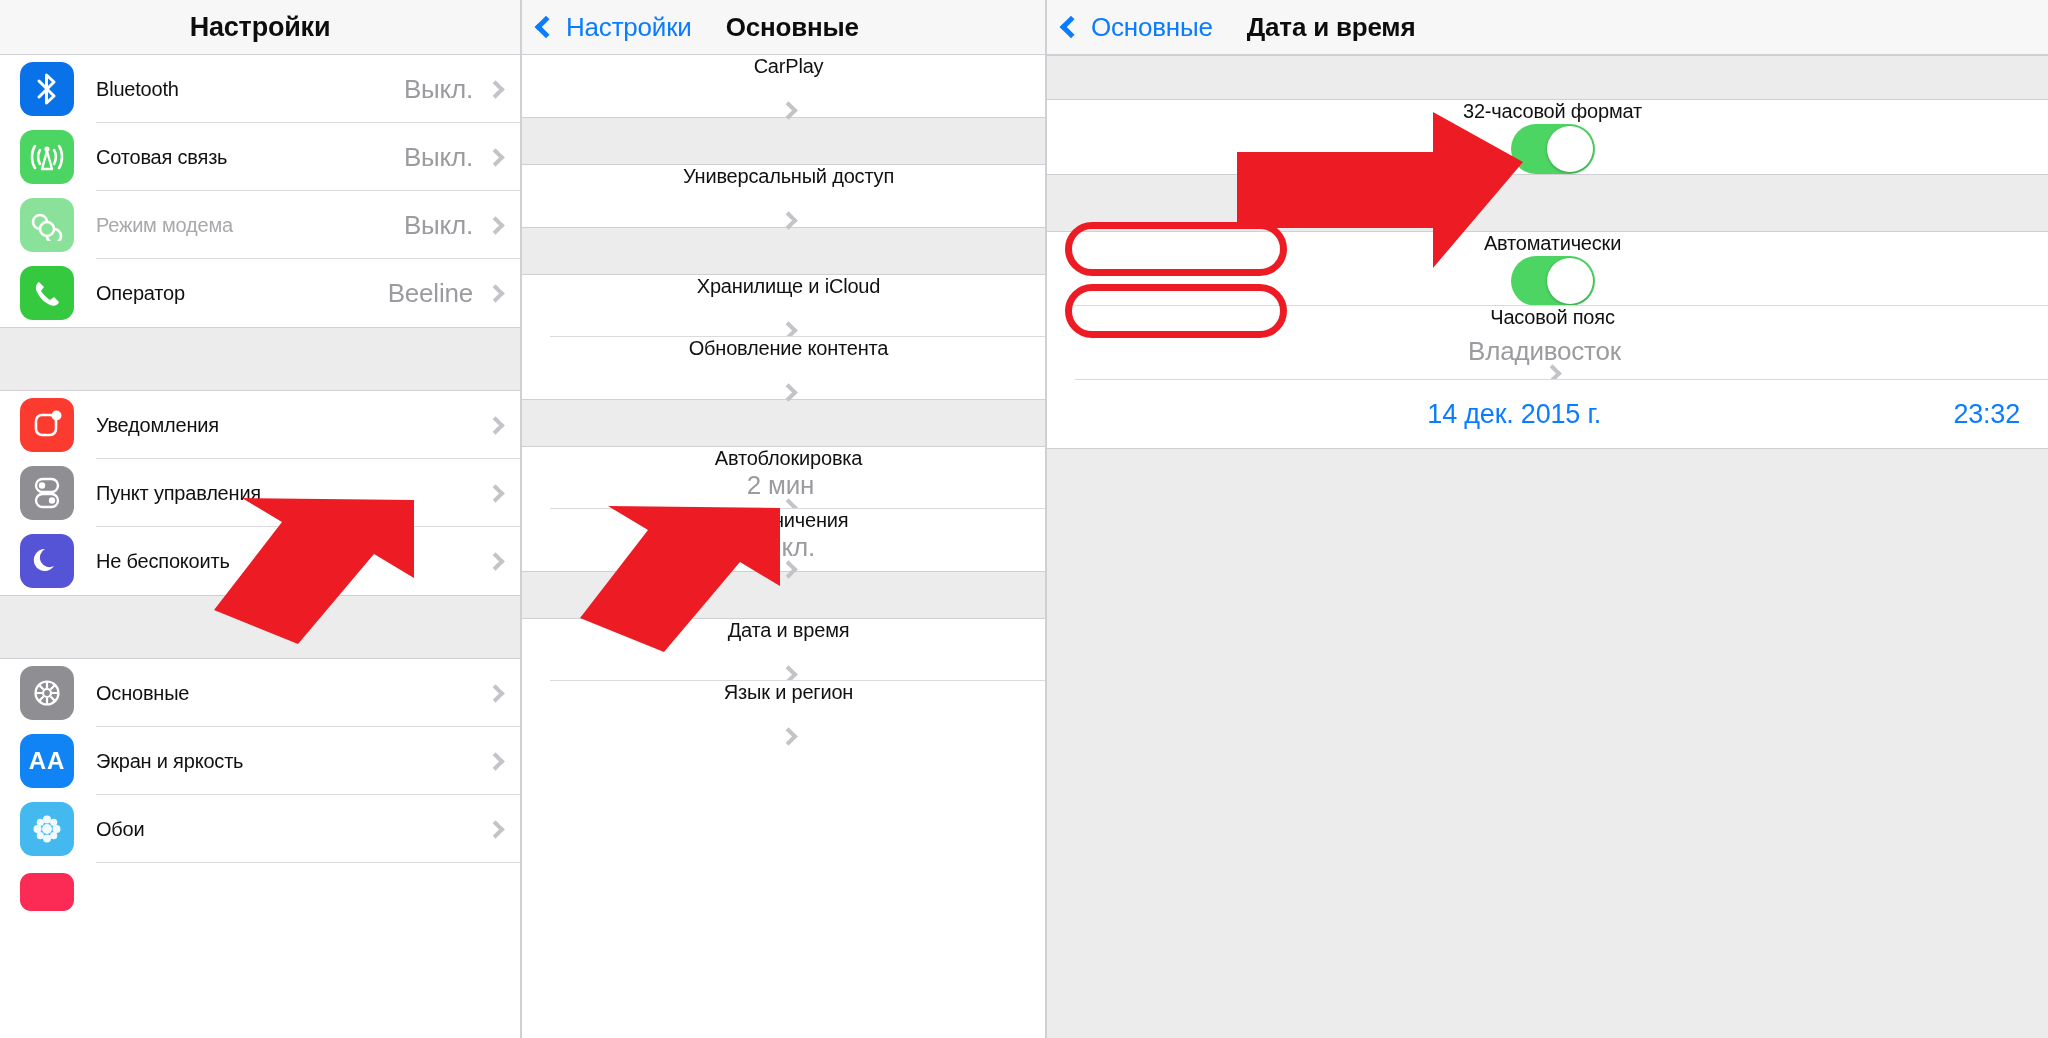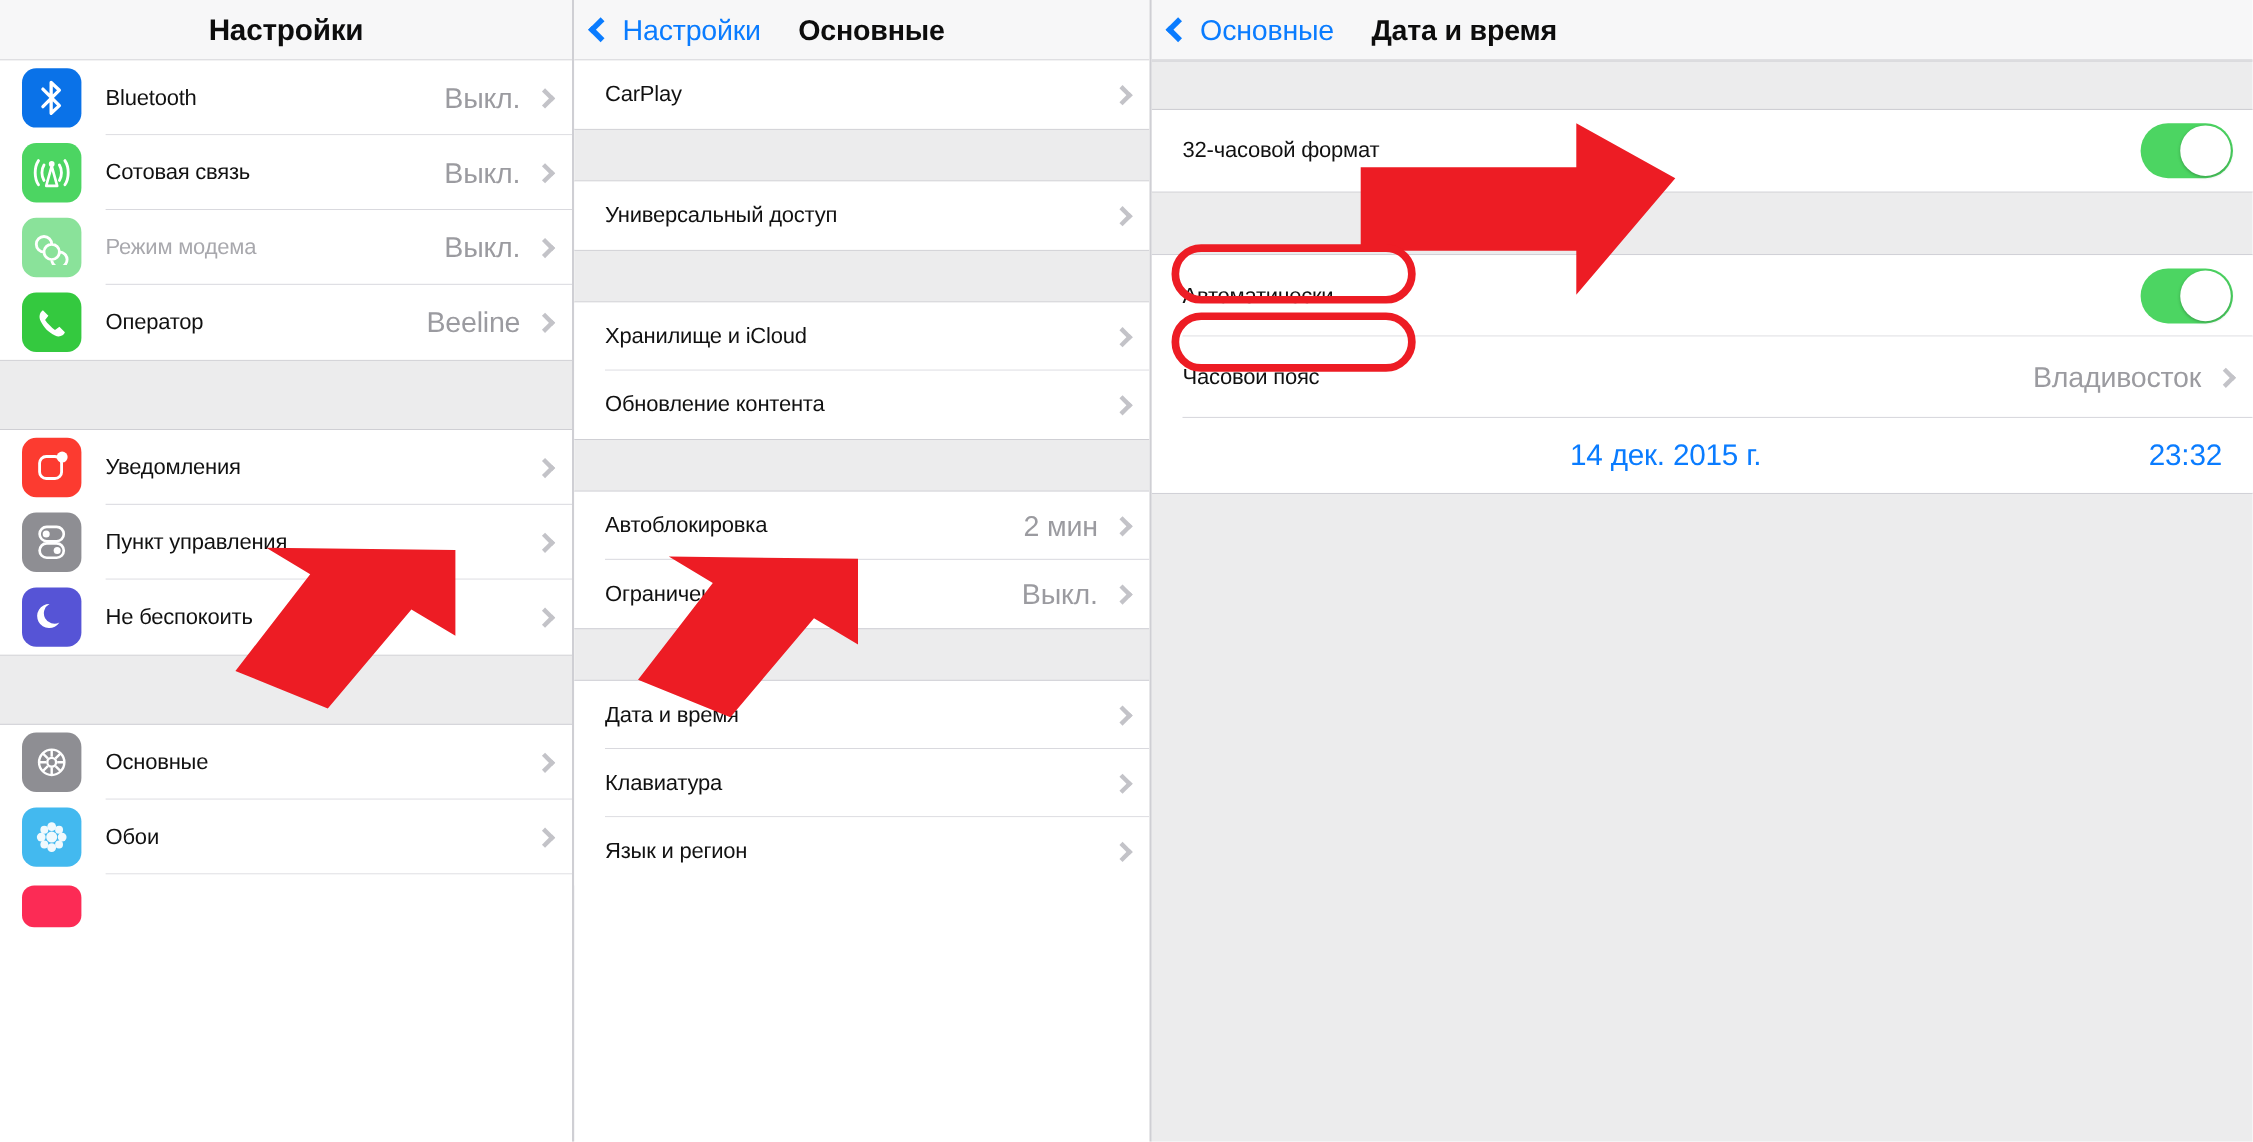--- a/index.html
+++ b/index.html
@@ -88,21 +88,21 @@
     padding-left: 20px;
     padding-right: 18px;
   }
   .row.sep::after {
     content: "";
     position: absolute;
     left: 96px; right: 0; bottom: 0;
     height: 1px;
     background: #d9d9de;
   }
-  .row.noicon { padding-left: 28px; }
+  .row.noicon { padding-left: 28px; flex-direction: column; }
   .row.noicon.sep::after { left: 28px; }
 
   .app-icon {
     width: 54px; height: 54px;
     border-radius: 13px;
     flex: 0 0 54px;
     margin-right: 22px;
     display: flex;
     align-items: center;
     justify-content: center;
@@ -299,20 +299,28 @@
               <circle cx="17" cy="17" r="4"></circle>
               <path d="M17 5.5 V12 M17 22 V28.5 M5.5 17 H12 M22 17 H28.5 M8.9 8.9 L13.5 13.5 M20.5 20.5 L25.1 25.1 M25.1 8.9 L20.5 13.5 M13.5 20.5 L8.9 25.1"></path>
             </g>
           </svg>
         </div>
         <div class="row-label">Основные</div>
         <div class="row-value"></div>
         <span class="chev"></span>
       </div>
 
+      <div class="row sep">
+        <div class="app-icon" style="background:#1184f5">
+          <span class="glyph" style="font-size:24px;font-weight:bold;letter-spacing:1px">AA</span>
+        </div>
+        <div class="row-label">Экран и яркость</div>
+        <div class="row-value"></div>
+        <span class="chev"></span>
+      </div>
 
       <div class="row sep">
         <div class="app-icon" style="background:#43b9ef">
           <svg width="34" height="34" viewBox="0 0 34 34">
             <g fill="#fff" opacity="0.92">
               <circle cx="17" cy="17" r="5"></circle>
               <circle cx="17" cy="7.5" r="4"></circle>
                 <circle cx="17" cy="26.5" r="4"></circle>
               <circle cx="7.5" cy="17" r="4"></circle>
                 <circle cx="26.5" cy="17" r="4"></circle>
@@ -386,24 +394,20 @@
         <div class="row-value">Выкл.</div>
         <span class="chev"></span>
       </div>
 
       <div class="gap" style="height:48px"></div>
 
       <div class="row noicon sep" style="height:62px">
         <div class="row-label">Дата и время</div>
         <span class="chev"></span>
       </div>
-      <div class="row noicon sep" style="height:62px">
-        <div class="row-label">Клавиатура</div>
-        <span class="chev"></span>
-      </div>
       <div class="row noicon" style="height:62px">
         <div class="row-label">Язык и регион</div>
         <span class="chev"></span>
       </div>
 
     </div>
 
     <svg class="arrow" style="left:22px; top:500px" width="240" height="160" viewBox="0 0 240 160">
       <path d="M236 8 L236 86 L196 62 L120 152 L36 118 L104 30 L64 6 Z" fill="#ed1c24"></path>
     </svg>

